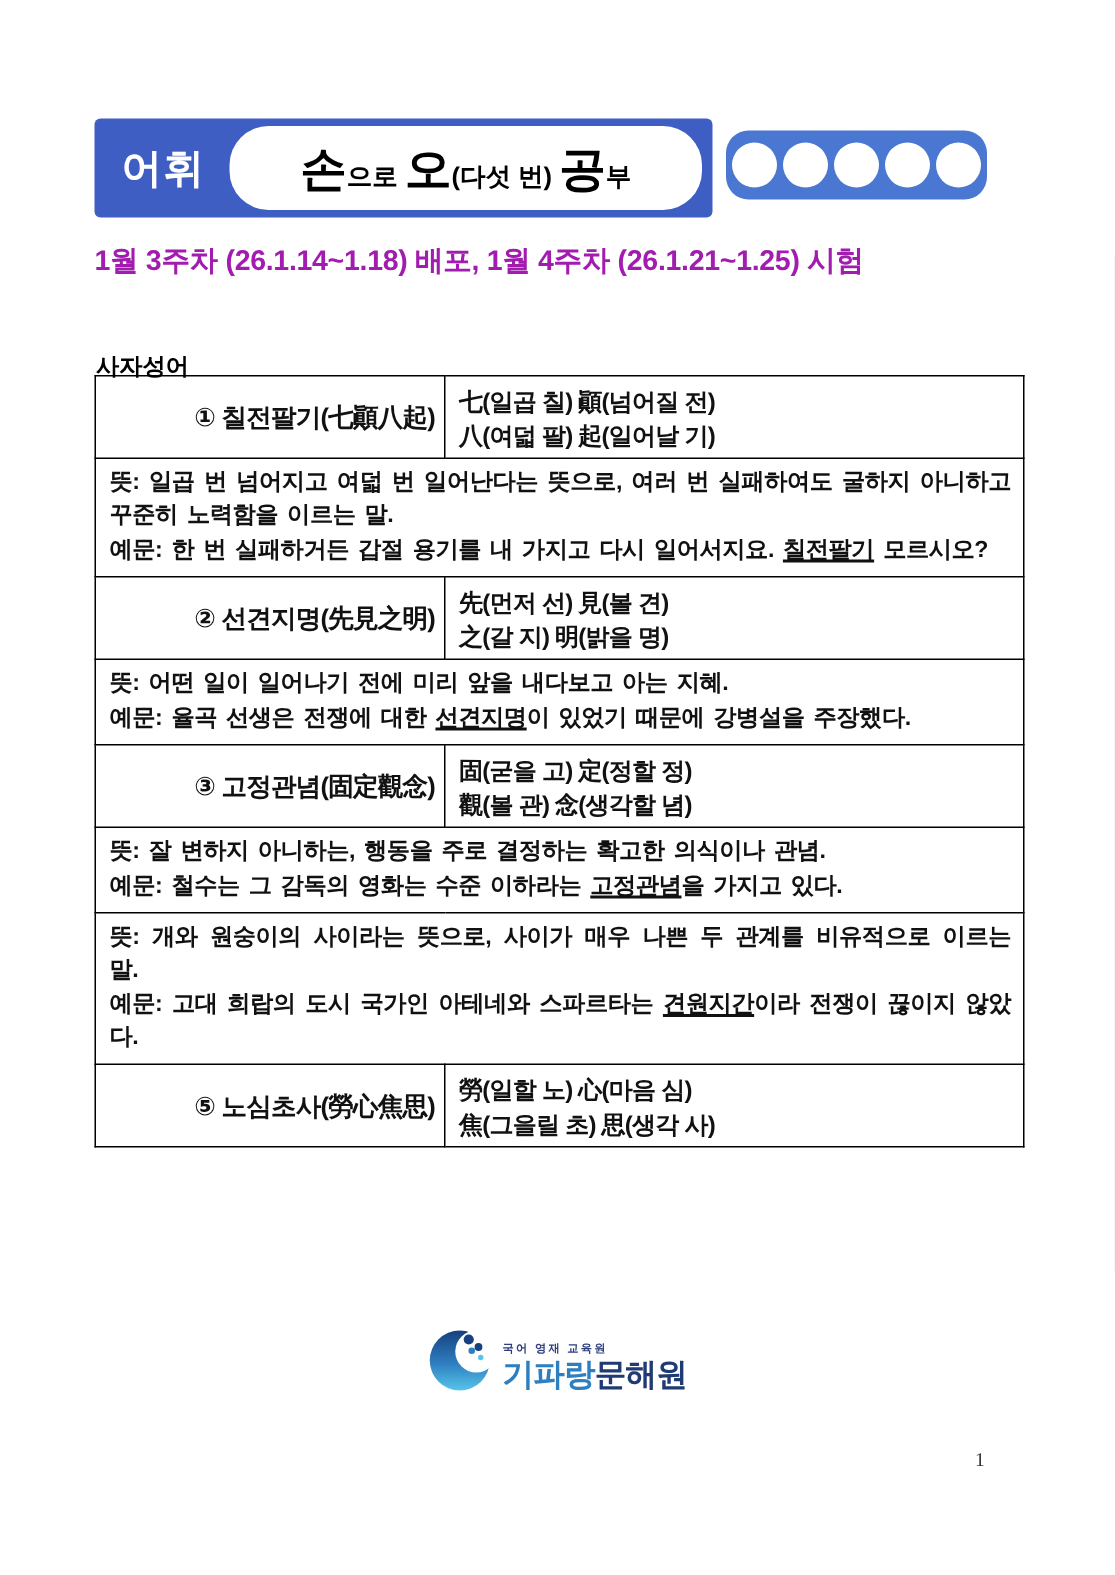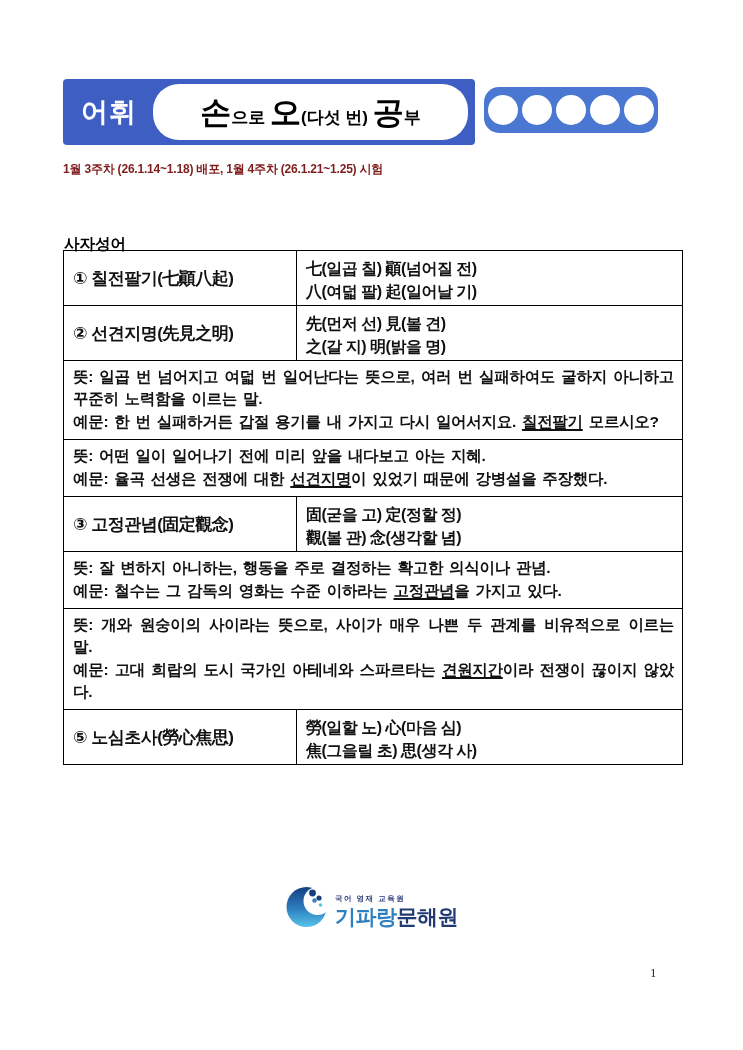--- a/index.html
+++ b/index.html
@@ -47,37 +47,37 @@
     display: flex; align-items: center; justify-content: center; gap: 4px;
   }
   .circle {
     width: 30px; height: 30px; border-radius: 50%;
     background: #ffffff; display: inline-block;
   }
 
   
   .schedule {
     position: absolute; left: 63px; top: 161px; width: 620px;
-    font-size: 12px; font-weight: 800; letter-spacing: -0.2px; color: #7f1d1d;
+    font-size: 19px; font-weight: 800; letter-spacing: -0.2px; color: #a21caf;
   }
   .section-title {
     position: absolute; left: 64px; top: 234px;
     font-size: 15.5px; font-weight: 800; color: #000;
   }
 
   
   .idiom-table {
     position: absolute; left: 63px; top: 250px; width: 620px;
     border-collapse: collapse;
     table-layout: fixed;
   }
   .idiom-table td { border: 1.5px solid #000; vertical-align: middle; }
   .name-cell {
     width: 233px; padding: 3px 6px 3px 9px;
-    font-size: 17px; font-weight: 800; letter-spacing: -0.5px;
+    font-size: 17px; font-weight: 800; letter-spacing: -0.5px; text-align: right;
   }
   .hanja-cell {
     padding: 6px 6px 2px 9px;
     font-size: 16px; font-weight: 700; line-height: 23px; letter-spacing: -0.5px;
   }
   .desc-cell { padding: 4px 8px 5px 9px; }
   .desc-line {
     font-size: 15.5px; font-weight: 700; line-height: 22px;
     text-align: justify; letter-spacing: -0.3px; word-spacing: 2px;
     margin: 1px 0;
@@ -139,31 +139,31 @@
   <table class="idiom-table">
     <tbody id="idiom-tbody">
     <tr>
       <td class="name-cell"><span>①</span> <span>칠전팔기(七顚八起)</span></td>
       <td class="hanja-cell">
         <div>七(일곱 칠) 顚(넘어질 전)</div>
         <div>八(여덟 팔) 起(일어날 기)</div>
       </td>
     </tr>
     <tr>
+      <td class="desc-cell" colspan="2">
+        <div class="desc-line">뜻: 일곱 번 넘어지고 여덟 번 일어난다는 뜻으로, 여러 번 실패하여도 굴하지 아니하고 꾸준히 노력함을 이르는 말.</div>
+        <div class="desc-line"><span>예문: 한 번 실패하거든 갑절 용기를 내 가지고 다시 일어서지요. </span><span class="kw">칠전팔기</span><span> 모르시오?</span></div>
+      </td>
+    </tr>
+
+    <tr>
       <td class="name-cell"><span>②</span> <span>선견지명(先見之明)</span></td>
       <td class="hanja-cell">
         <div>先(먼저 선) 見(볼 견)</div>
         <div>之(갈 지) 明(밝을 명)</div>
-      </td>
-    </tr>
-
-    <tr>
-      <td class="desc-cell" colspan="2">
-        <div class="desc-line">뜻: 일곱 번 넘어지고 여덟 번 일어난다는 뜻으로, 여러 번 실패하여도 굴하지 아니하고 꾸준히 노력함을 이르는 말.</div>
-        <div class="desc-line"><span>예문: 한 번 실패하거든 갑절 용기를 내 가지고 다시 일어서지요. </span><span class="kw">칠전팔기</span><span> 모르시오?</span></div>
       </td>
     </tr>
     <tr>
       <td class="desc-cell" colspan="2">
         <div class="desc-line">뜻: 어떤 일이 일어나기 전에 미리 앞을 내다보고 아는 지혜.</div>
         <div class="desc-line"><span>예문: 율곡 선생은 전쟁에 대한 </span><span class="kw">선견지명</span><span>이 있었기 때문에 강병설을 주장했다.</span></div>
       </td>
     </tr>
 
     <tr>

